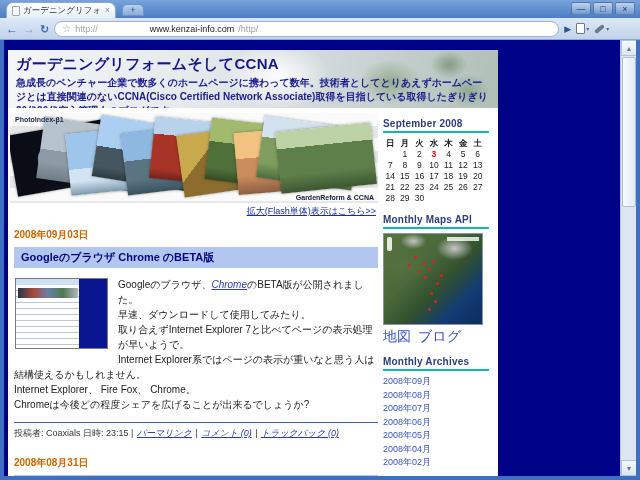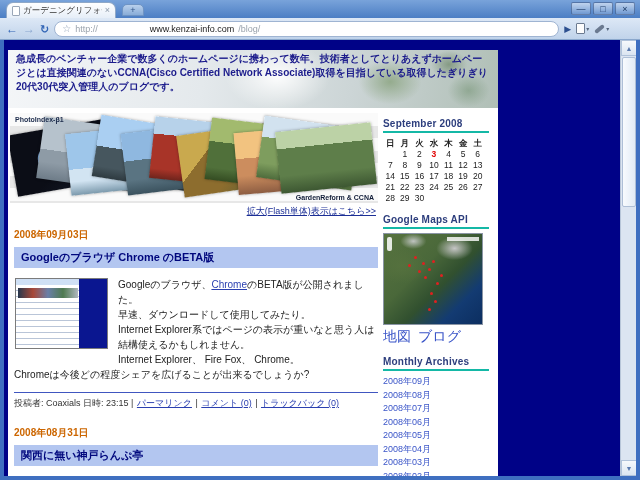--- a/index.html
+++ b/index.html
@@ -91,21 +91,21 @@
       background:linear-gradient(#d2e2ef 34%,#7e9d5e 34% 76%,#4e6c3c);}
   .p11{left:268px;top:14px;transform:rotate(-6deg);z-index:11;
       background:linear-gradient(#bcd2a6 28%,#5e7e4a 28% 72%,#3d5732);}
   .enlarge{width:368px;text-align:right;margin-top:2px;font-size:9px;padding-left:32px;}
   .enlarge span{color:#1c2f96;text-decoration:underline;}
   
   .main-col{width:370px;padding:0 0 0 6px;}
   .entry-date{margin:10px 0 5px;font-size:10px;font-weight:bold;color:#cc6600;}
   .entry-title{background:#b3c6f0;padding:3px 7px;font-size:11px;font-weight:bold;color:#00077d;}
   .entry-body{margin-top:9px;font-size:10px;color:#222;line-height:15px;overflow:hidden;}
-  .entry-body .txt a,.lnk{color:#2a3fb0;text-decoration:underline;}
+  .entry-body .txt a,.lnk{color:#2a3fb0;text-decoration:underline;font-style:italic;}
   .thumb{float:left;width:93px;height:71px;margin:1px 10px 4px 1px;border:1px solid #7b7b7b;
     position:relative;background-color:#fff;
     background:
       linear-gradient(90deg, transparent 0 69%, #0a1690 69%),
       linear-gradient(#cfe0f5 0 6px, transparent 6px),
       repeating-linear-gradient(transparent 0 5px, #b9c5d8 5px 6px);}
   .thumb .mini-strip{position:absolute;top:9px;left:2px;width:60px;height:10px;
     background:linear-gradient(90deg,#27384e,#a84838,#6a7fa8,#4e7a50,#b0b8c0);}
   .entry-footer{margin-top:10px;border-top:1px solid #4056c0;padding:4px 0 0;font-size:9px;color:#333;}
   .entry-footer .lnk{margin:0 1px;}
@@ -158,38 +158,39 @@
   </div>
 
   <div class="toolbar">
     <span class="navbtn back">←</span>
     <span class="navbtn fwd">→</span>
     <span class="navbtn reload">↻</span>
     <div class="omnibox">
       <span class="star">☆</span>
       <span class="url-scheme">http://</span>
         <span class="url-host">www.kenzai-info.com</span>
-        <span class="url-path">/blog/</span>
+        <span class="url-path">/http/</span>
     </div>
     <span class="gobtn">▶</span>
     <span class="pagebtn">
       <span class="pageicon"></span>
       <span class="drop">▾</span>
     </span>
     <span class="pagebtn">
       <span class="wrenchicon"></span>
       <span class="drop">▾</span>
     </span>
   </div>
 
   <div class="viewport">
 
     <div class="page">
 
       <div class="header-band">
+        <div class="site-title">ガーデニングリフォームそしてCCNA</div>
         <div class="site-desc">急成長のベンチャー企業で数多くのホームページに携わって数年。技術者としてとりあえずホームページとは直接関連のないCCNA(Cisco Certified Network Associate)取得を目指している取得したぎりぎり20代30代突入管理人のブログです。</div>
       </div>
 
       <div class="photo-strip">
         <span class="pi-label">PhotoIndex-β1</span>
         <div class="photo p1"></div>
         <div class="photo p2"></div>
         <div class="photo p3"></div>
         <div class="photo p4"></div>
         <div class="photo p5"></div>
@@ -210,20 +211,21 @@
         <div class="entry">
           <div class="entry-date">2008年09月03日</div>
           <div class="entry-title">Googleのブラウザ Chrome のBETA版</div>
           <div class="entry-body">
             <div class="thumb">
               <div class="mini-strip"></div>
             </div>
             <div class="txt"><span>Googleのブラウザ、</span><span class="lnk">Chrome</span><span>のBETA版が公開されました。</span></div>
             <div>
                 <div class="txt">早速、ダウンロードして使用してみたり。</div>
+                <div class="txt">取り合えずInternet Explorer 7と比べてページの表示処理が早いようで。</div>
                 <div class="txt">Internet Explorer系ではページの表示が重いなと思う人は結構使えるかもしれません。</div>
                 <div class="txt">Internet Explorer、 Fire Fox、 Chrome。</div>
               </div>
             <div class="txt">Chromeは今後どの程度シェアを広げることが出来るでしょうか?</div>
           </div>
           <div class="entry-footer">
             <span>投稿者: Coaxials 日時: 23:15</span><span> | </span><span class="lnk">パーマリンク</span><span> | </span><span class="lnk">コメント (0)</span><span> | </span><span class="lnk">トラックバック (0)</span>
           </div>
         </div>
 
@@ -280,39 +282,38 @@
               <span>28</span>
               <span>29</span>
               <span>30</span>
               <span></span>
               <span></span>
               <span></span>
               <span></span>
             </div>
         </div>
 
-        <div class="sb-head mt8">Google Maps API</div>
+        <div class="sb-head mt8">Monthly Maps API</div>
         <div class="maps-box">
           <div class="ctrl"></div>
           <div class="scalebar"></div>
           <div class="markers"></div>
         </div>
         <div class="map-links">
           <span>地図</span><span>ブログ</span>
         </div>
 
         <div class="sb-head">Monthly Archives</div>
         <div class="arch-list">
             <div>2008年09月</div>
             <div>2008年08月</div>
             <div>2008年07月</div>
             <div>2008年06月</div>
             <div>2008年05月</div>
             <div>2008年04月</div>
-            <div>2008年03月</div>
             <div>2008年02月</div>
           </div>
 
       </div>
 
     </div>
 
     <div class="scrollbar">
       <div class="sb-up">▲</div>
       <div class="sb-thumb"></div>

